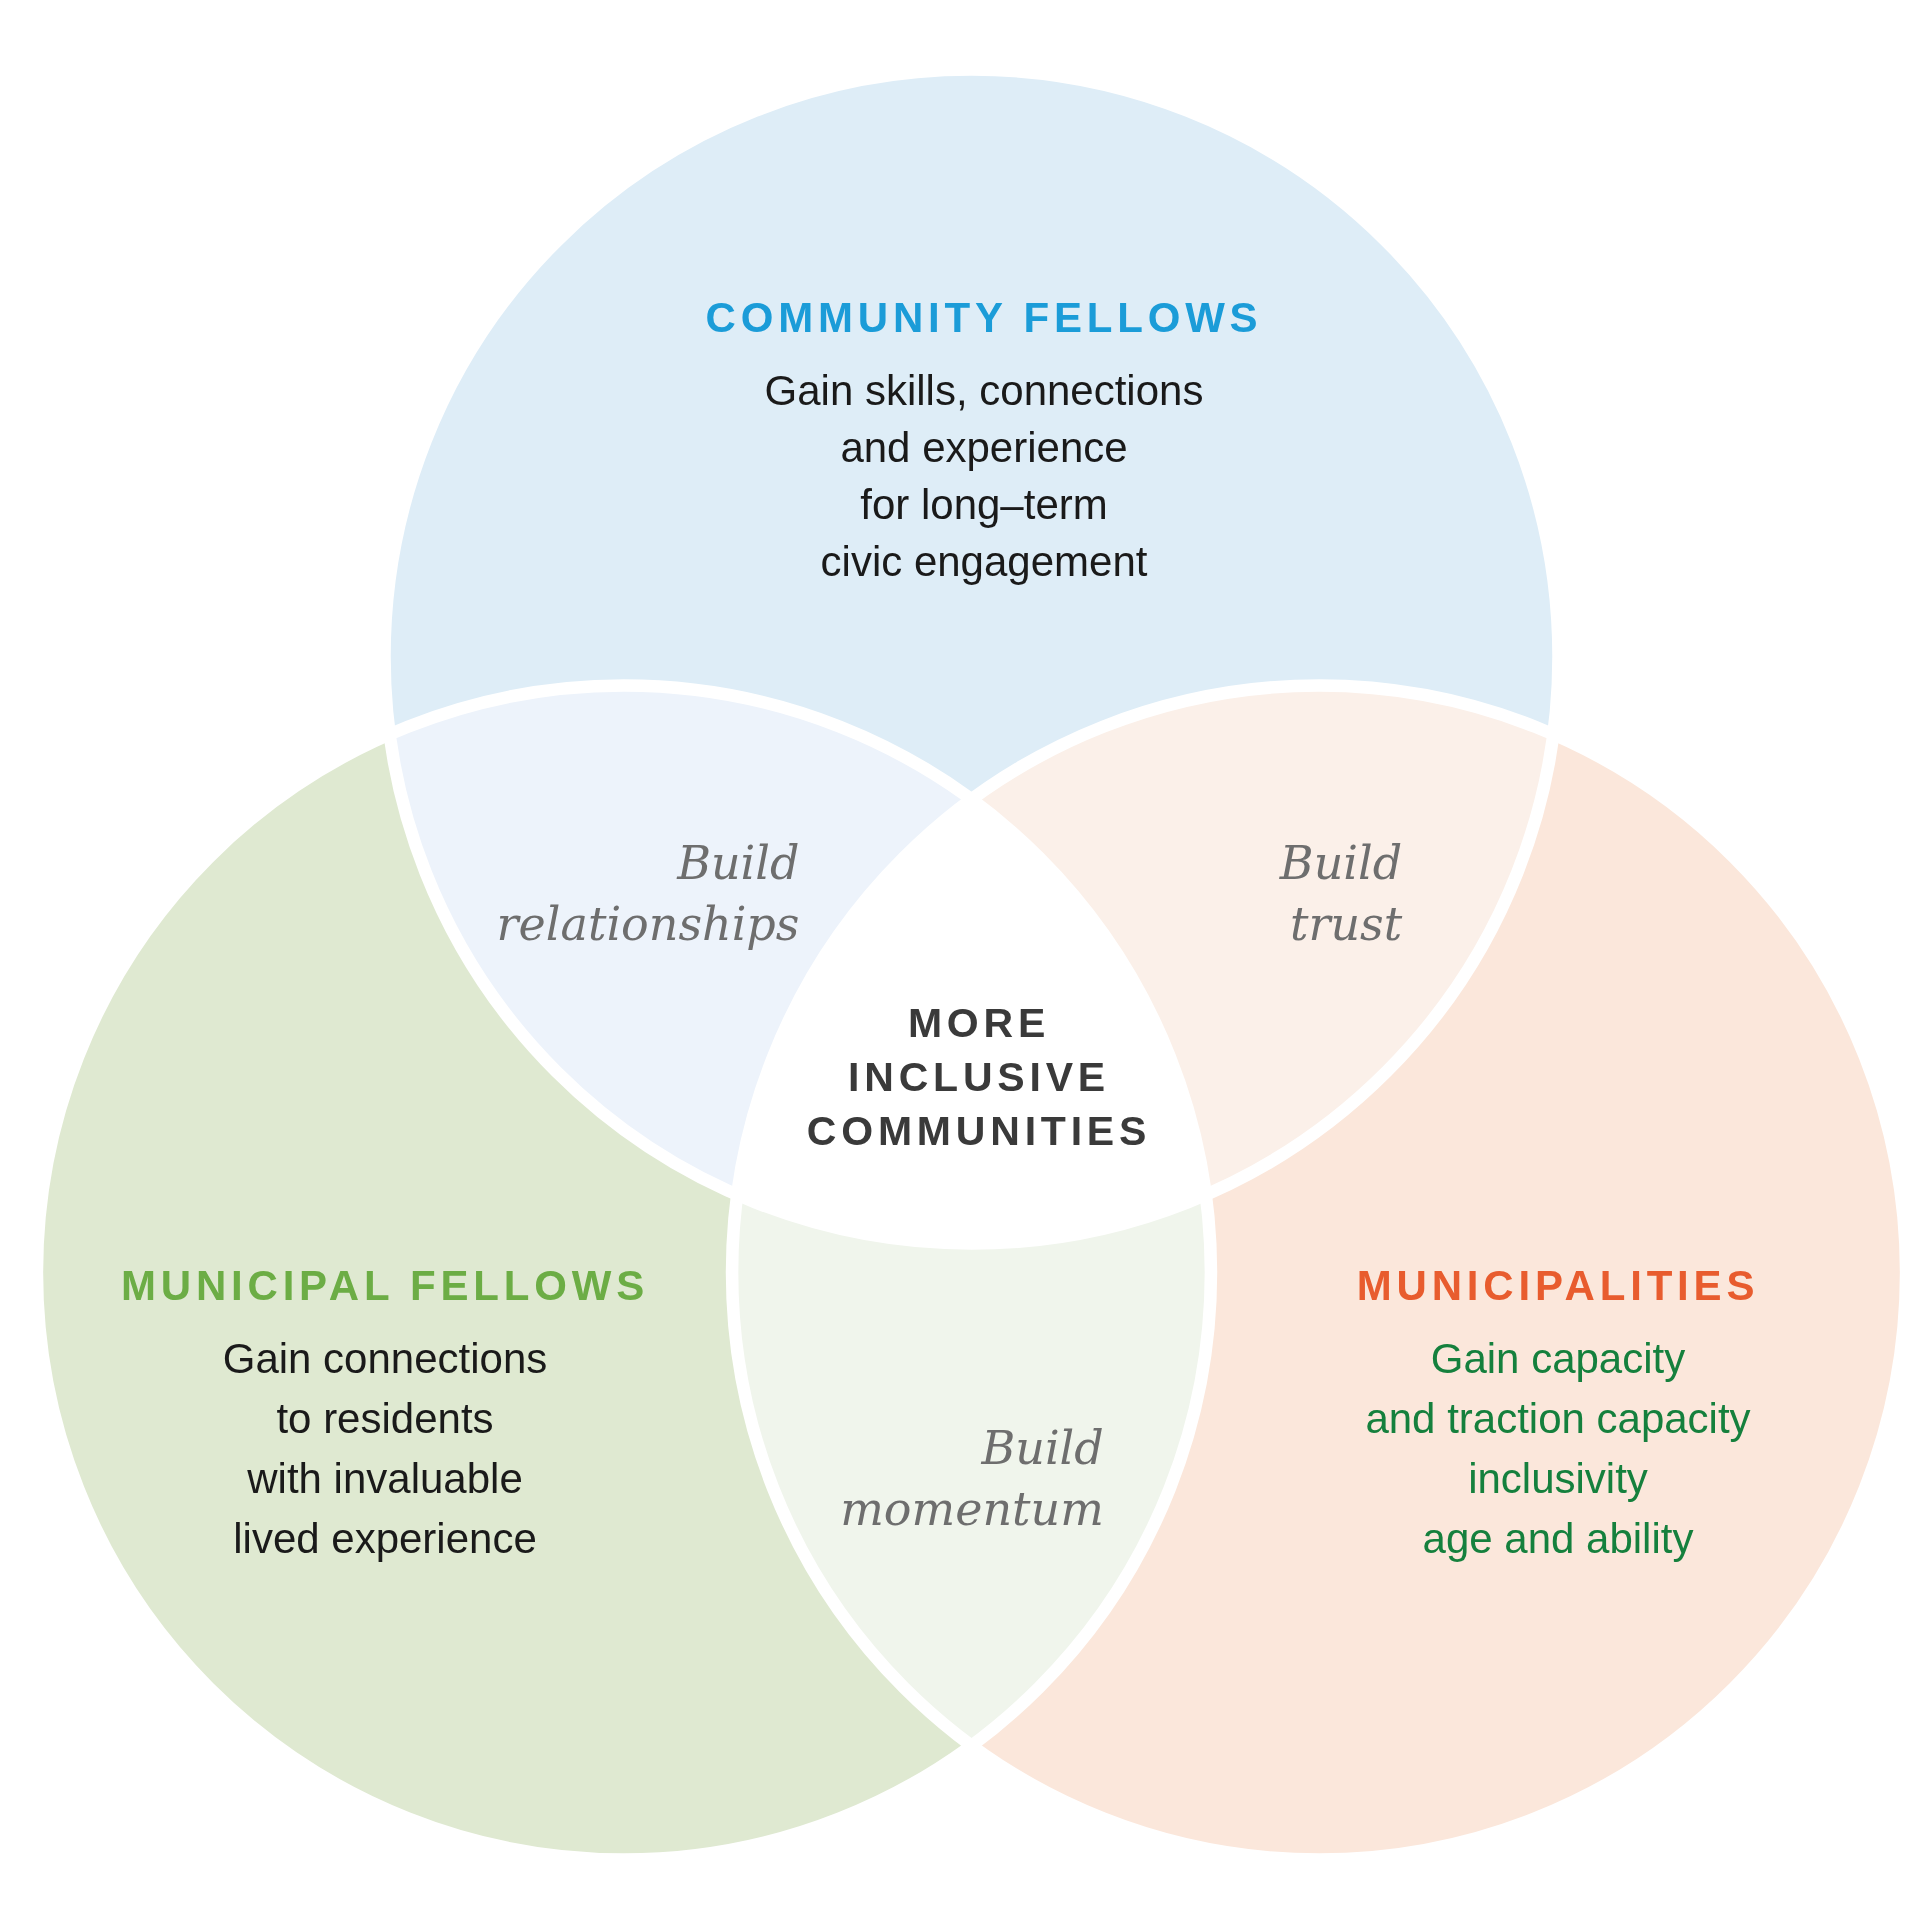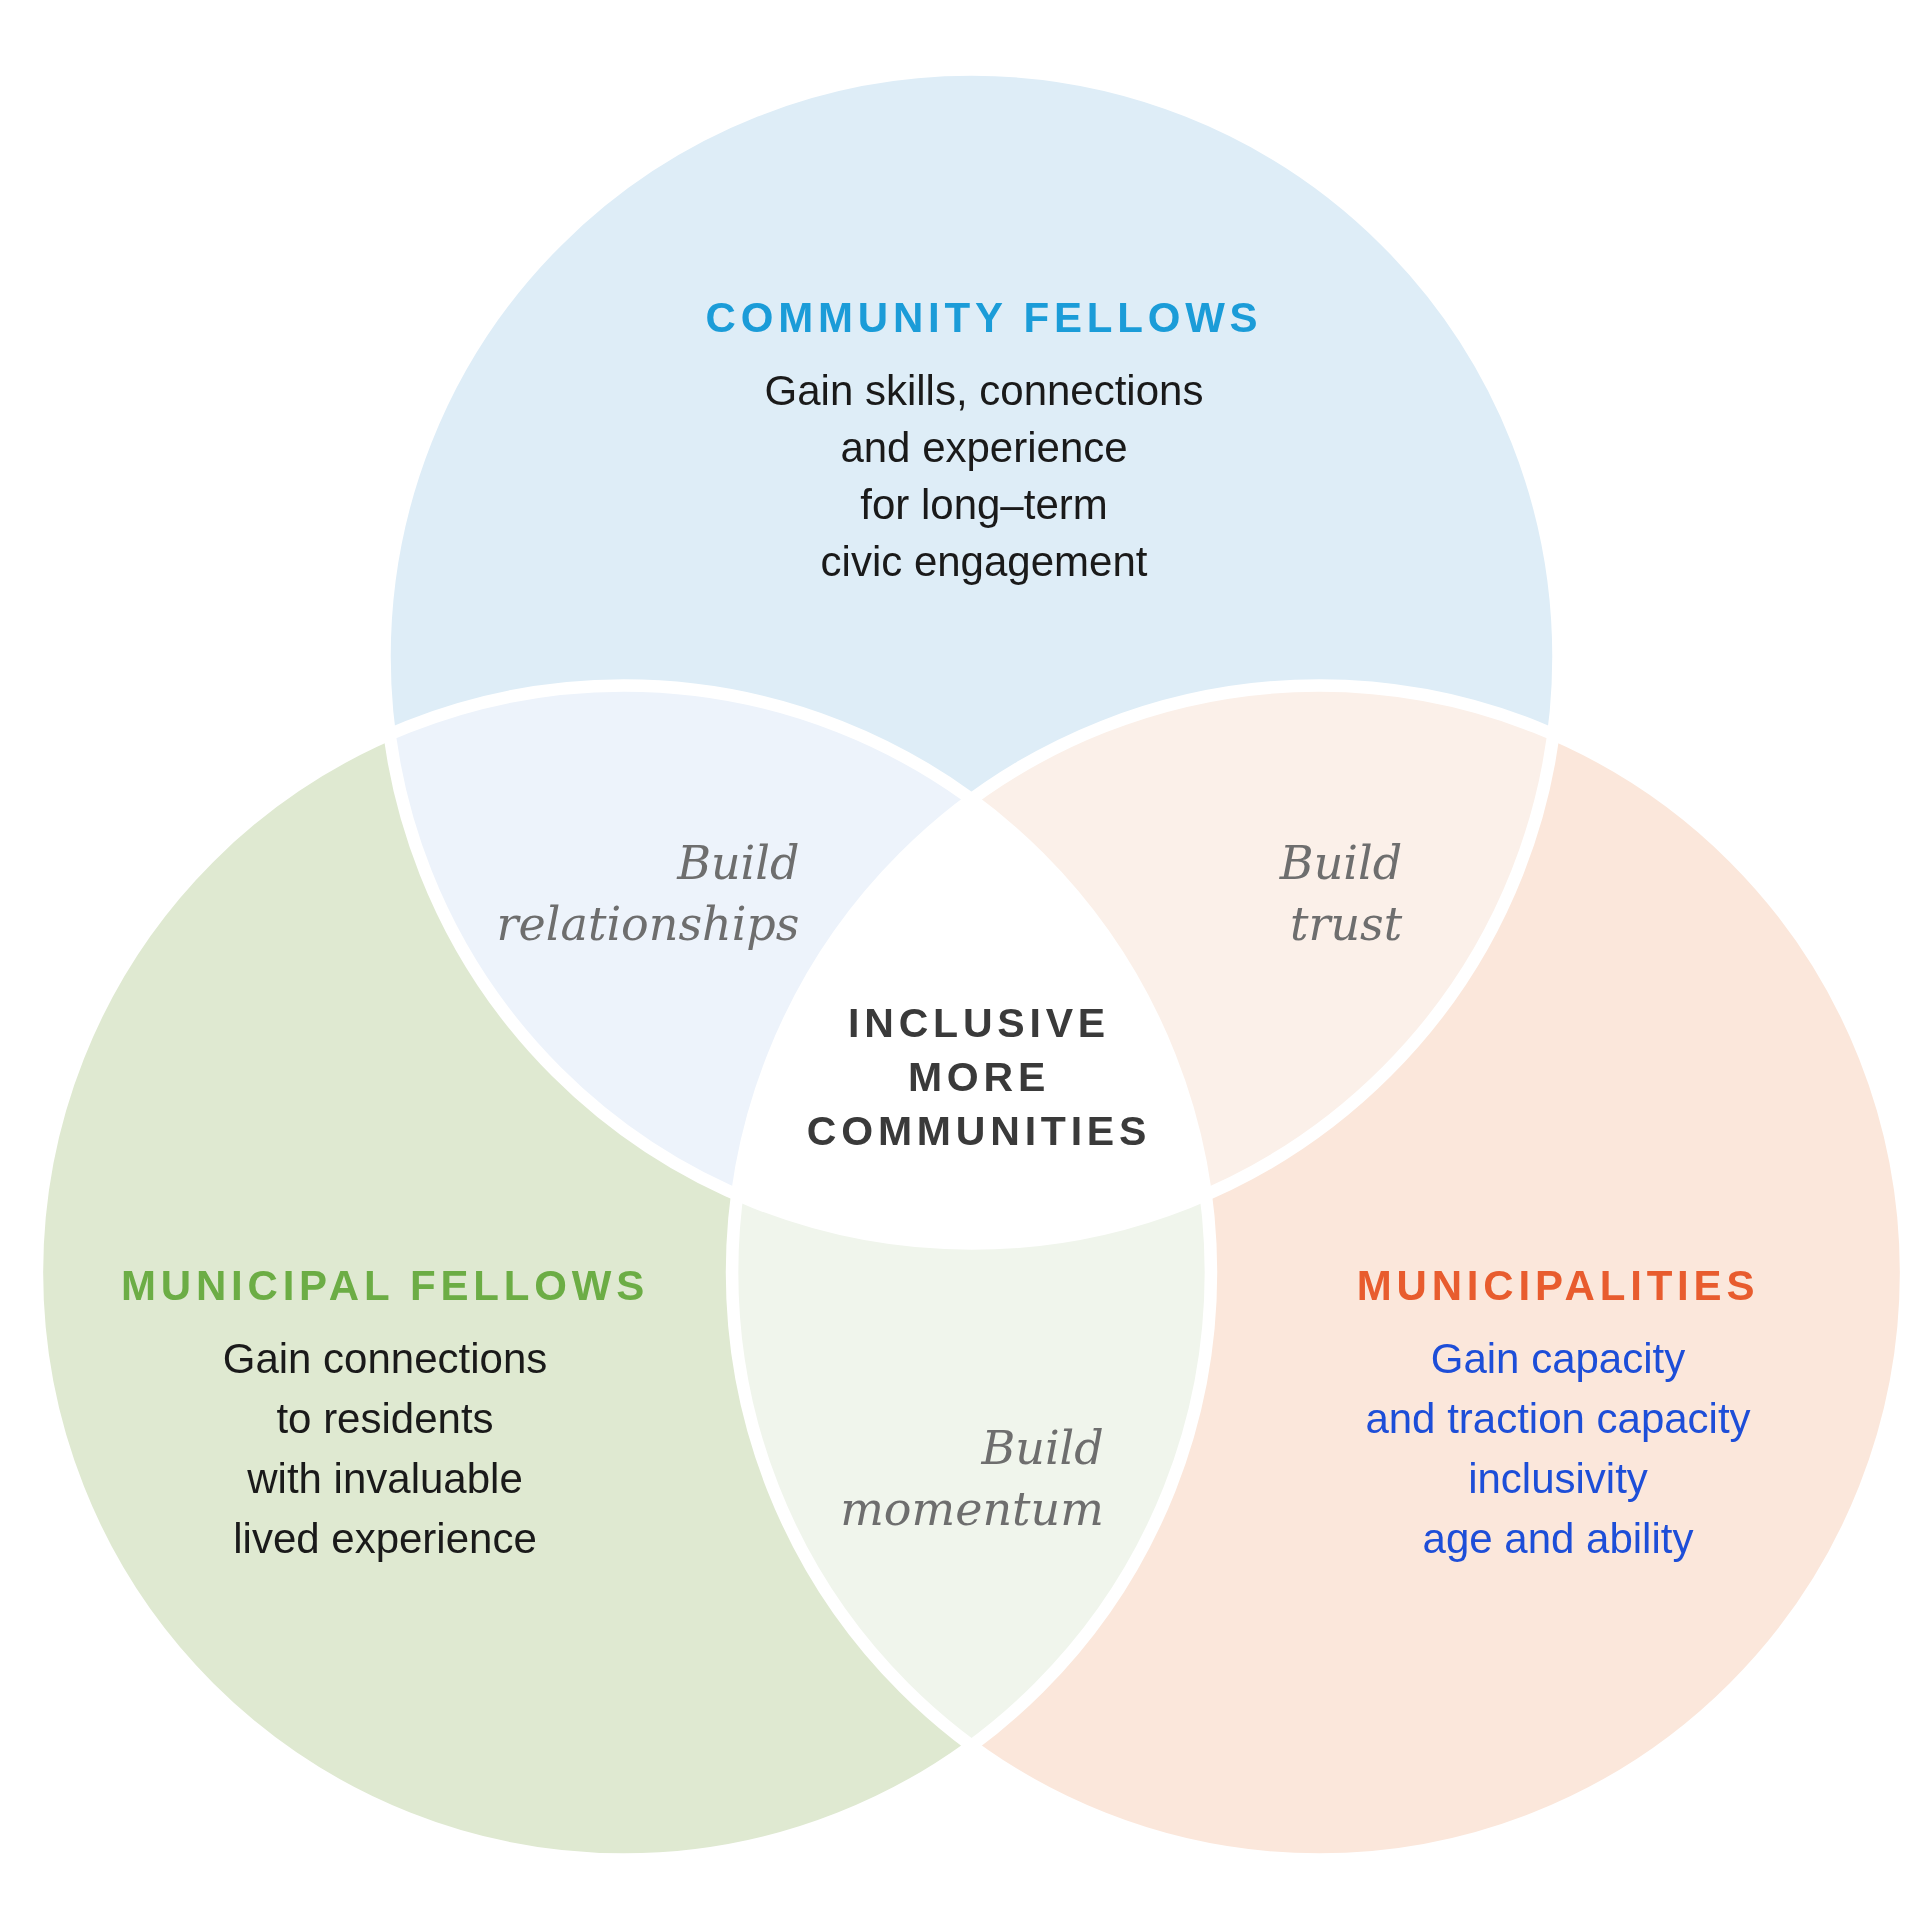--- a/index.html
+++ b/index.html
@@ -116,21 +116,21 @@
     <div class="body-lines wide" style="color: rgb(26, 26, 26);">
       <div>Gain connections</div>
       <div>to residents</div>
       <div>with invaluable</div>
       <div>lived experience</div>
     </div>
   </div>
 
   <div class="tblock" style="left:1552px; top:1260px;">
     <div class="heading" style="color: rgb(232, 92, 46);">MUNICIPALITIES</div>
-    <div class="body-lines wide" style="color: #1d4ed8;">
+    <div class="body-lines wide" style="color: #15803d;">
       <div>Gain capacity</div>
       <div>and traction capacity</div>
       <div>inclusivity</div>
       <div>age and ability</div>
     </div>
   </div>
 
   <div class="tblock lens-label" style="left: 642px; top: 833px; color: rgb(110, 110, 110);">
     <div>Build</div>
     <div>relationships</div>
@@ -140,19 +140,19 @@
     <div>Build</div>
     <div>trust</div>
   </div>
 
   <div class="tblock lens-label" style="left: 966px; top: 1418px; color: rgb(110, 110, 110);">
     <div>Build</div>
     <div>momentum</div>
   </div>
 
   <div class="tblock center-label" style="left: 973px; top: 996px; color: rgb(58, 58, 58);">
+    <div>MORE</div>
     <div>INCLUSIVE</div>
-    <div>MORE</div>
     <div>COMMUNITIES</div>
   </div>
 
 </div>
 
 
 </body></html>

